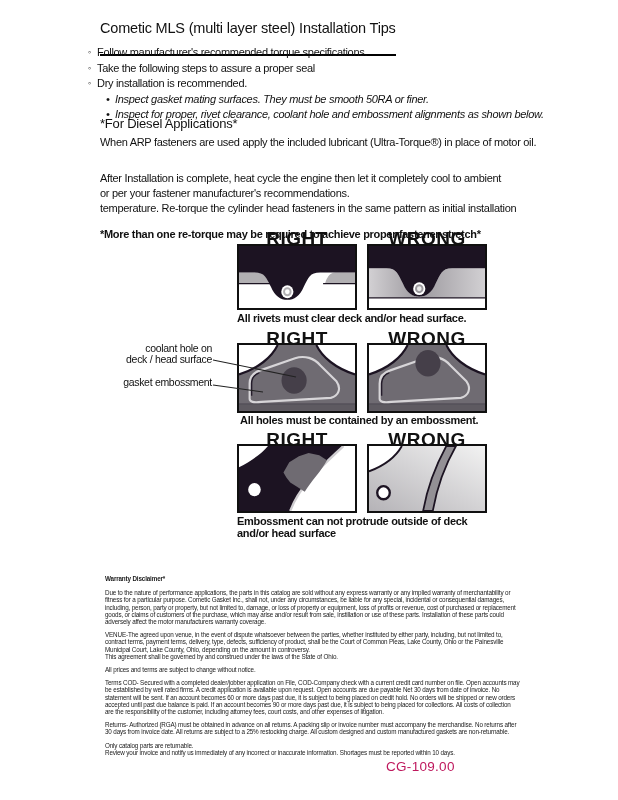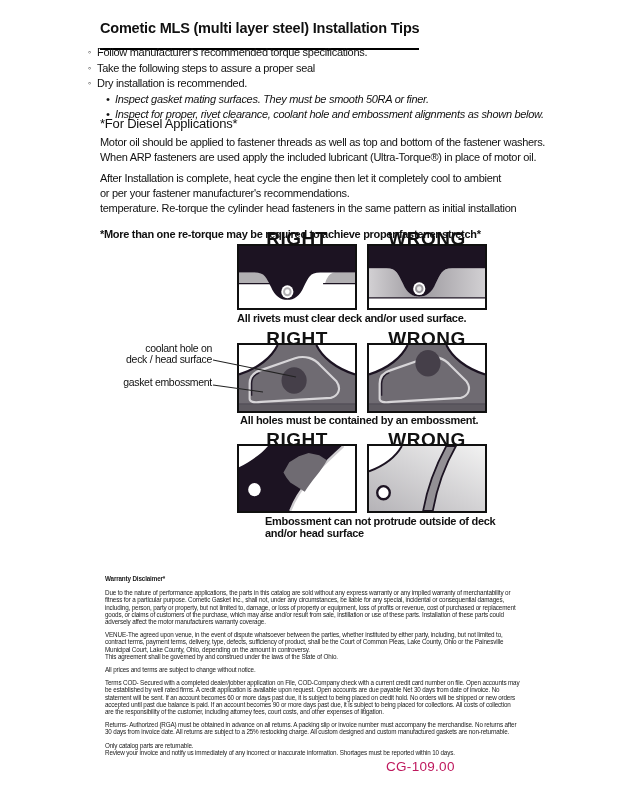--- a/index.html
+++ b/index.html
@@ -2,22 +2,22 @@
 <html><head>
 <meta charset="utf-8">
 <style>
   html,body { margin:0; padding:0; background:#fff; }
   .page {
     position:relative; width:618px; height:800px; background:#ffffff;
     font-family:"Liberation Sans", sans-serif; color:#111; overflow:hidden;
   }
   .title {
     position:absolute; left:100px; top:20px; margin:0;
-    font-size:14.5px; font-weight:bold; letter-spacing:-0.2px;
-    border-bottom:2px solid #000; padding-bottom:12px; display:inline-block;
+    font-size:14.5px; font-weight:normal; letter-spacing:-0.2px;
+    border-bottom:2px solid #000; padding-bottom:18px; display:inline-block;
   }
   .tips { position:absolute; left:88px; top:45px; font-size:11px; letter-spacing:-0.3px; }
   .tip { line-height:15.5px; white-space:nowrap; }
   .tip .marker { display:inline-block; width:9px; font-size:9px; vertical-align:1px; }
   .tip.indent { margin-left:18px;font-style:italic; }
   .tip.indent .marker { font-size:11px; vertical-align:0; }
   .diesel-heading {
     position:absolute; left:100px; top:116px; margin:0;
     font-size:13px; font-weight:normal; letter-spacing:-0.2px;
   }
@@ -68,21 +68,20 @@
     <div class="tip"><span class="marker">◦</span><span>Follow manufacturer's recommended torque specifications.</span></div>
     <div class="tip"><span class="marker">◦</span><span>Take the following steps to assure a proper seal</span></div>
     <div class="tip"><span class="marker">◦</span><span>Dry installation is recommended.</span></div>
     <div class="tip indent"><span class="marker">•</span><span>Inspect gasket mating surfaces.  They must be smooth 50RA or finer.</span></div>
     <div class="tip indent"><span class="marker">•</span><span>Inspect for proper, rivet clearance, coolant hole and embossment alignments as shown below.</span></div>
   </div>
 
   <h2 class="diesel-heading">*For Diesel Applications*</h2>
 
   <div class="para p1">
-    <div class="line">Motor oil should be applied to fastener threads as well as top and bottom of the fastener washers.</div>
     <div class="line">When ARP fasteners are used apply the included lubricant (Ultra-Torque®) in place of motor oil.</div>
   </div>
   <div class="para p2">
     <div class="line">After Installation is complete, heat cycle the engine then let it completely cool to ambient</div>
     <div class="line">or per your fastener manufacturer's recommendations.</div>
     <div class="line">temperature. Re-torque the cylinder head fasteners in the same pattern as initial installation</div>
   </div>
   <div class="para p3">
     <div class="line">*More than one re-torque may be required to achieve proper fastener stretch*</div>
   </div>
@@ -116,21 +115,21 @@
       <rect width="120" height="61" fill="#ffffff"></rect>
       <path d="M0,22 H18 C29,22 30,28 35,37 C39,45 44,49 50,50 L50,51 H0 Z" fill="url(#g1l)"></path>
       <path d="M120,22 H86 C75,22 74,28 69,37 C65,45 60,49 54,50 L54,51 H120 Z" fill="url(#g1r)"></path>
       <path d="M0,51 H120" stroke="#1c1322" stroke-width="1.2" fill="none"></path>
       <path d="M0,0 H120 V22 H86 C75,22 74,28 69,37 C65,46 59,50 52,50 C45,50 39,46 35,37 C30,28 29,22 18,22 H0 Z" fill="#1c1322"></path>
       <circle cx="52" cy="42" r="6.3" fill="#ffffff"></circle>
       <circle cx="52" cy="42" r="3.4" fill="#e8e8e8" stroke="#9b989d" stroke-width="2"></circle>
     </svg>
   </div>
   <div class="fig-caption" style="left:237px; top:312px;">
-    <div class="line">All rivets must clear deck and/or used surface.</div>
+    <div class="line">All rivets must clear deck and/or head surface.</div>
   </div>
 
   <div class="fig-label" style="left:237px; top:328px;">RIGHT</div>
   <div class="fig-label" style="left:367px; top:328px;">WRONG</div>
 
   <div class="callout" style="top:343px;">
     <div class="line">coolant hole on</div>
     <div class="line">deck / head surface</div>
   </div>
   <div class="callout" style="top:377px;">
@@ -193,21 +192,21 @@
             <stop offset="1" stop-color="#f2f2f2"></stop>
         </linearGradient>
       </defs>
       <rect width="120" height="64" fill="#ffffff"></rect>
       <path d="M34,0 H120 V64 H0 V25 C14,20 27,12 34,0 Z" fill="url(#g3)"></path>
       <path d="M34,0 C27,12 14,20 0,25" stroke="#1c1322" stroke-width="2" fill="none"></path>
       <path d="M80,0 C68,21 60,42 56,64 L66,64 C70,42 78,20 90,0 Z" fill="#939095" stroke="#1c1322" stroke-width="1.8"></path>
       <circle cx="15" cy="46" r="6.5" fill="#ffffff" stroke="#1c1322" stroke-width="2.4"></circle>
     </svg>
   </div>
-  <div class="fig-caption" style="left:237px; top:515px;margin-left:28px;">
+  <div class="fig-caption" style="left:237px; top:515px;">
     <div class="line">Embossment can not protrude outside of deck</div>
     <div class="line">and/or head surface</div>
   </div>
 
   <div class="disclaimer">
     <div class="dhead">Warranty Disclaimer*</div>
     <div class="dp">
       <div class="dline">Due to the nature of performance applications, the parts in this catalog are sold without any express warranty or any implied warranty of merchantability or</div>
       <div class="dline">fitness for a particular purpose.  Cometic Gasket Inc., shall not, under any circumstances, be liable for any special, incidental or consequential damages,</div>
       <div class="dline">including, person, party or property, but not limited to, damage, or loss of property or equipment, loss of profits or revenue, cost of purchased or replacement</div>

